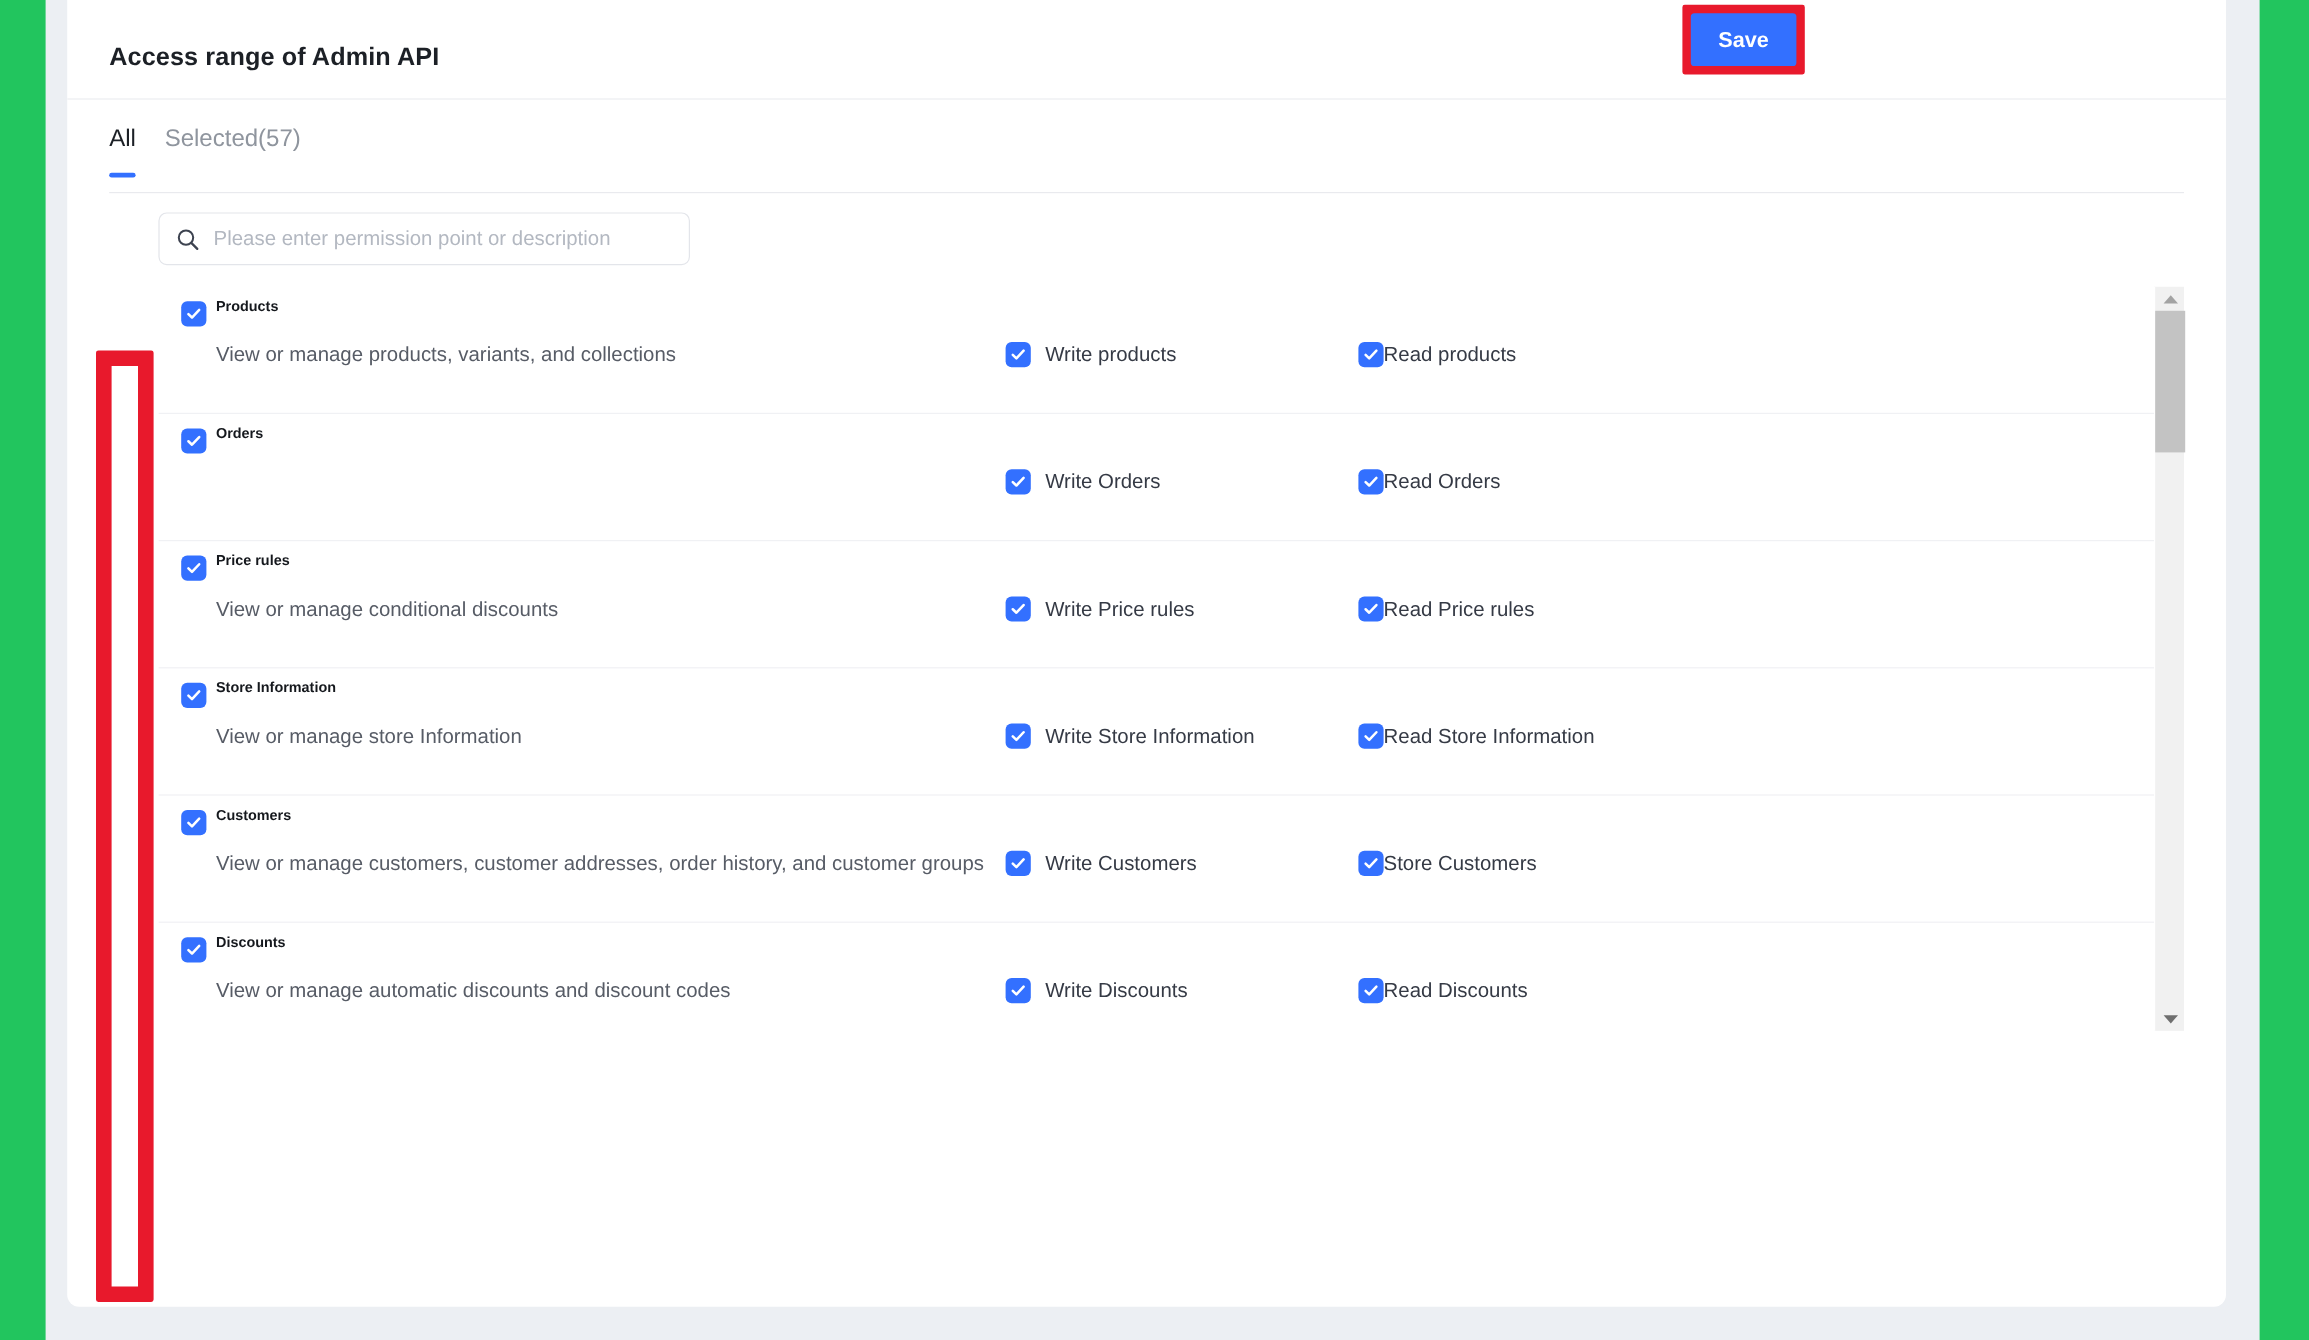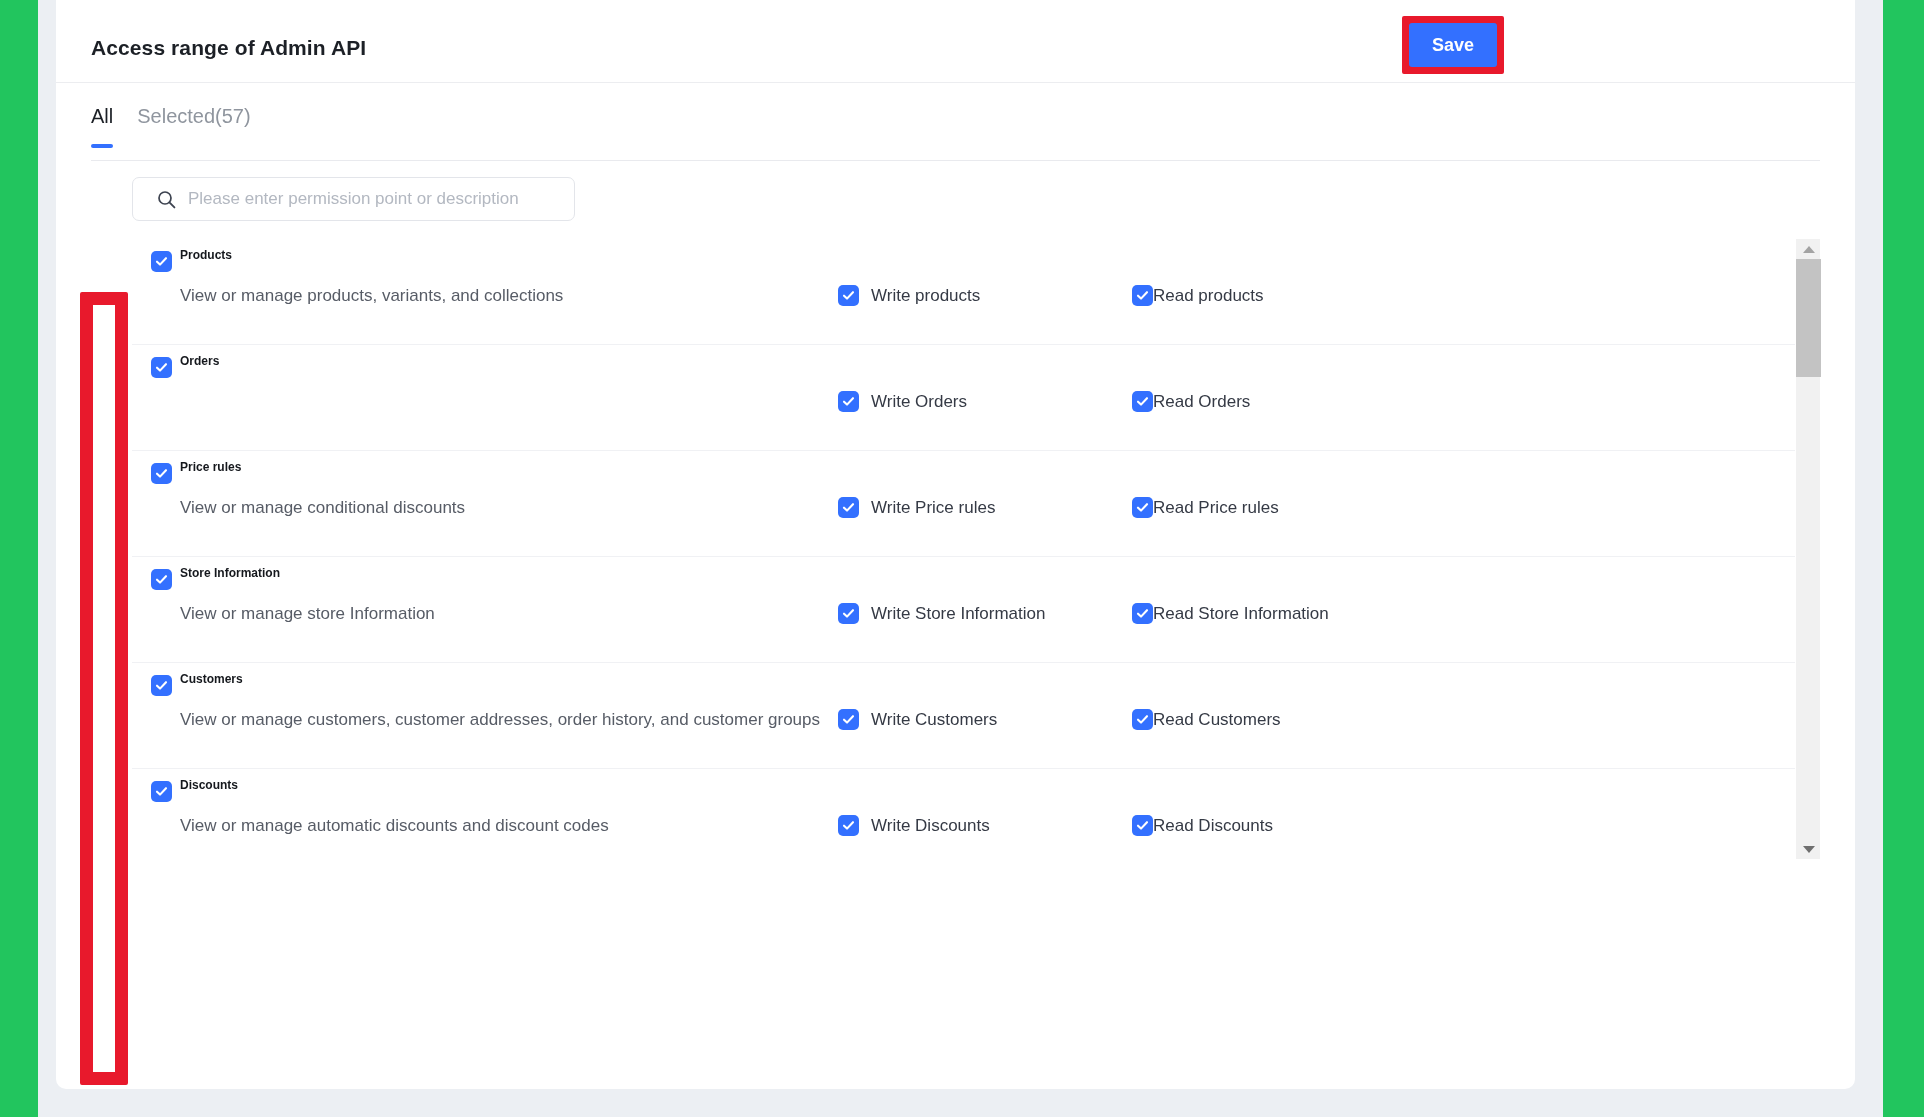--- a/index.html
+++ b/index.html
@@ -37,21 +37,21 @@
   .card-title {
     position: absolute;
     left: 35px; top: 36px;
     font-size: 21px;
     font-weight: bold;
     color: #1c2026;
     letter-spacing: .1px;
   }
   .save-annot {
     position: absolute;
-    left: 1346px; top: 16px;
+    left: 1346px; top: 4px;
     width: 102px; height: 58px;
     border: 7px solid #e8192c;
     background: #e8192c;
     border-radius: 2px;
   }
   .save-btn {
     position: absolute;
     left: 0; top: 0; right: 0; bottom: 0;
     background: #3370ff;
     color: #ffffff;
@@ -106,21 +106,21 @@
     margin: 16px 0 0 76px;
   }
   .search-box {
     position: relative;
     width: 443px; height: 44px;
     border: 1px solid #e3e5ea;
     border-radius: 7px;
     background: #ffffff;
     display: flex;
     align-items: center;
-    padding-left: 24px;
+    padding-left: 14px;
   }
   .search-icon { flex: 0 0 auto; display: flex; align-items: center; }
   .search-input {
     flex: 1 1 auto;
     border: none; outline: none;
     background: transparent;
     font-size: 17px;
     color: #1c2026;
     padding-left: 12px;
     font-family: "Liberation Sans", sans-serif;
@@ -394,21 +394,21 @@
                 </svg>
             </span>
             <span class="col-label">Write Customers</span>
           </div>
           <div class="col-read">
             <span class="cb">
               <svg width="13" height="13" viewBox="0 0 13 13">
                   <path d="M2 6.7 L5 9.6 L11 3.2" fill="none" stroke="#fff" stroke-width="2.1" stroke-linecap="round" stroke-linejoin="round"></path>
                 </svg>
             </span>
-            <span class="col-label">Read Customers</span>
+            <span class="col-label">Store Customers</span>
           </div>
         </div>
 
         <div class="row">
           <span class="row-check cb">
             <svg width="13" height="13" viewBox="0 0 13 13">
                 <path d="M2 6.7 L5 9.6 L11 3.2" fill="none" stroke="#fff" stroke-width="2.1" stroke-linecap="round" stroke-linejoin="round"></path>
               </svg>
           </span>
           <div class="row-title">Discounts</div>

